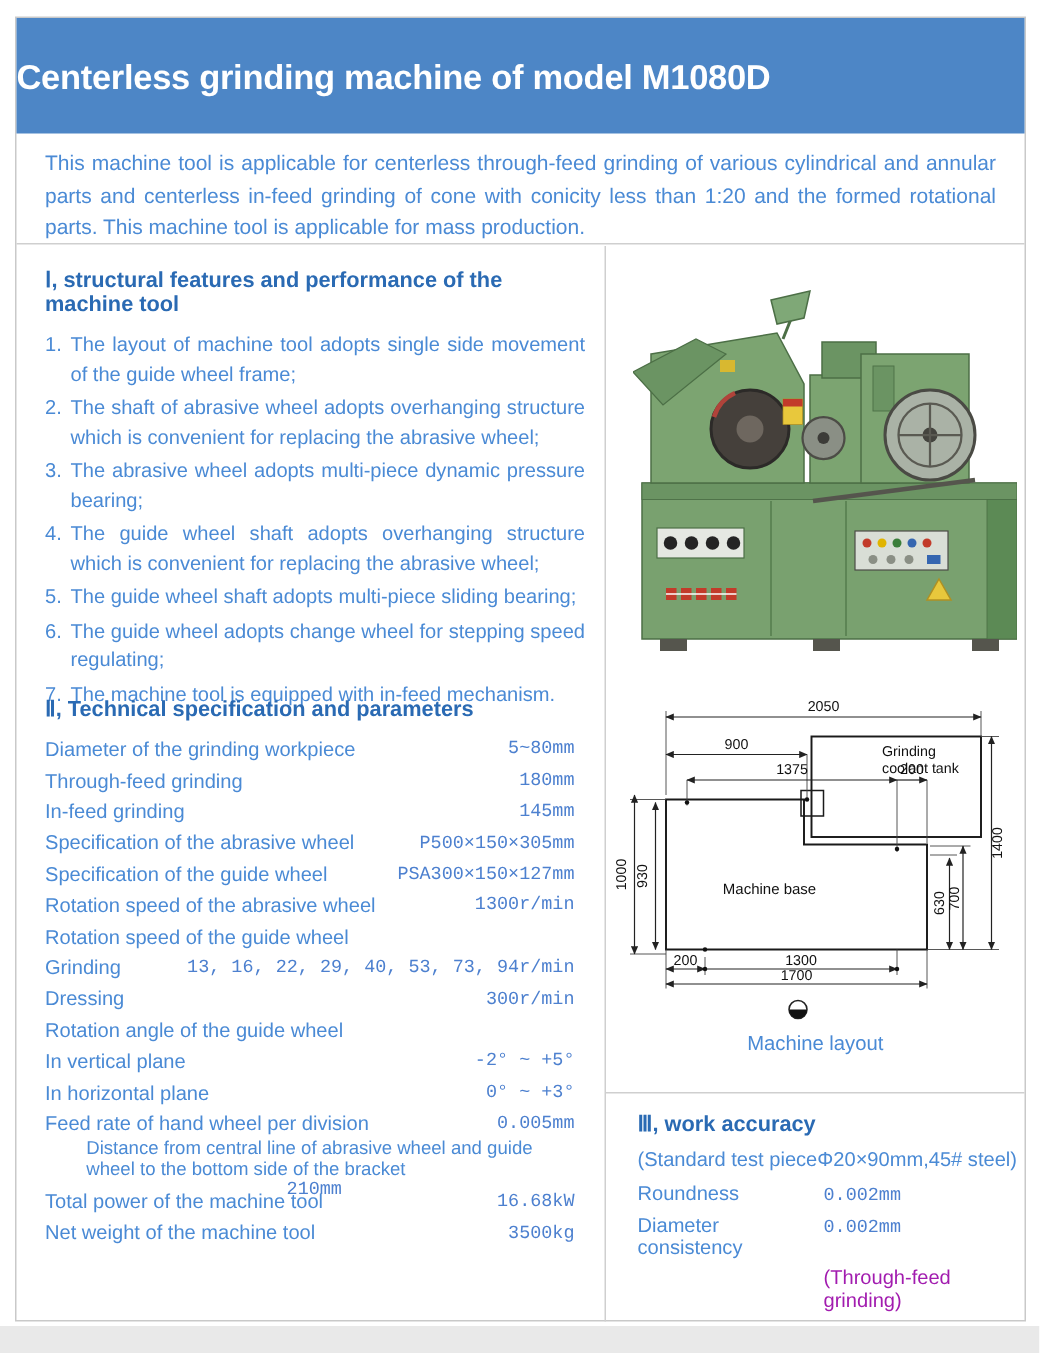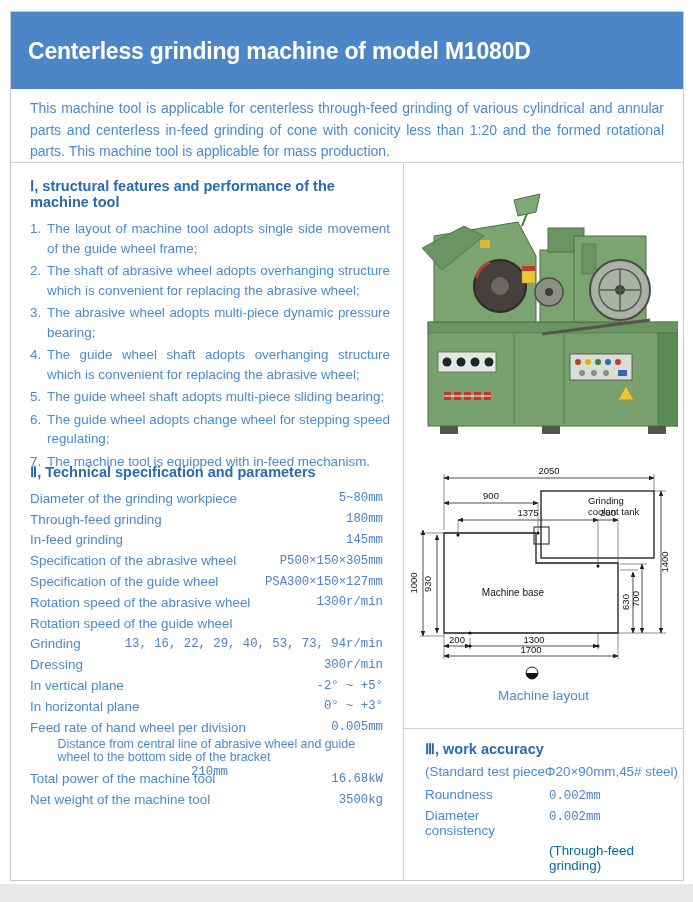--- a/index.html
+++ b/index.html
@@ -8,21 +8,21 @@
     font-family:"Liberation Sans",sans-serif;overflow:hidden;
   }
   .footer-strip{position:absolute;left:0;top:884px;width:693px;height:18px;background:#e9e9e9;}
   .frame{
     position:absolute;left:10px;top:11px;width:672px;height:868px;
     border:1px solid #c9c9c9;background:#fff;
   }
   
   .banner{position:absolute;left:0;top:0;width:100%;height:77px;background:#4d86c6;}
   .banner h1{
-    margin:0;padding-left:17px;line-height:79px;font-size:23px;font-weight:bold;
+    margin:0;line-height:79px;font-size:23px;font-weight:bold;
     color:#ffffff;letter-spacing:-0.2px;white-space:nowrap;
   }
   
   .intro{
     position:absolute;left:0;top:77px;width:100%;height:74px;box-sizing:border-box;
     border-bottom:1px solid #cfcfcf;padding:9px 19px 0 19px;
     font-size:14px;line-height:21.5px;color:#4a8ad5;text-align:justify;
   }
   
   .cell-features{
@@ -64,21 +64,21 @@
     position:absolute;left:0;top:236px;width:100%;text-align:center;
     font-size:13.5px;color:#4a8ad5;
   }
   
   .acc-subtitle{margin-top:7px;font-size:13.4px;color:#4a8ad5;}
   .acc-rows{margin-top:8px;}
   .acc-row{display:flex;margin-bottom:5px;align-items:baseline;}
   .acc-row.gap-top{margin-top:13px;}
   .acc-label{width:124px;flex:none;font-size:13.4px;color:#4a8ad5;}
   .acc-value{font-family:"Liberation Mono",monospace;font-size:12.3px;color:#4d80cf;}
-  .acc-note{font-size:13.4px;color:#0369a1;}
+  .acc-note{font-size:13.4px;color:#a21caf;}
   
   text{font-family:"Liberation Sans",sans-serif;}
 </style>
 </head>
 <body>
 
 <div class="frame">
 
   <div class="banner">
     <h1>Centerless grinding machine of model M1080D</h1>
@@ -223,20 +223,24 @@
         <span class="spec-label">Rotation speed of the guide wheel</span>
         <span class="spec-value"></span>
       </div>
       <div class="spec-row">
         <span class="spec-label">Grinding</span>
         <span class="spec-value">13, 16, 22, 29, 40, 53, 73, 94r/min</span>
       </div>
       <div class="spec-row">
         <span class="spec-label">Dressing</span>
         <span class="spec-value">300r/min</span>
+      </div>
+      <div class="spec-row">
+        <span class="spec-label">Rotation angle of the guide wheel</span>
+        <span class="spec-value"></span>
       </div>
       <div class="spec-row">
         <span class="spec-label">In vertical plane</span>
         <span class="spec-value">-2° ~ +5°</span>
       </div>
       <div class="spec-row">
         <span class="spec-label">In horizontal plane</span>
         <span class="spec-value">0° ~ +3°</span>
       </div>
       <div class="spec-row">

